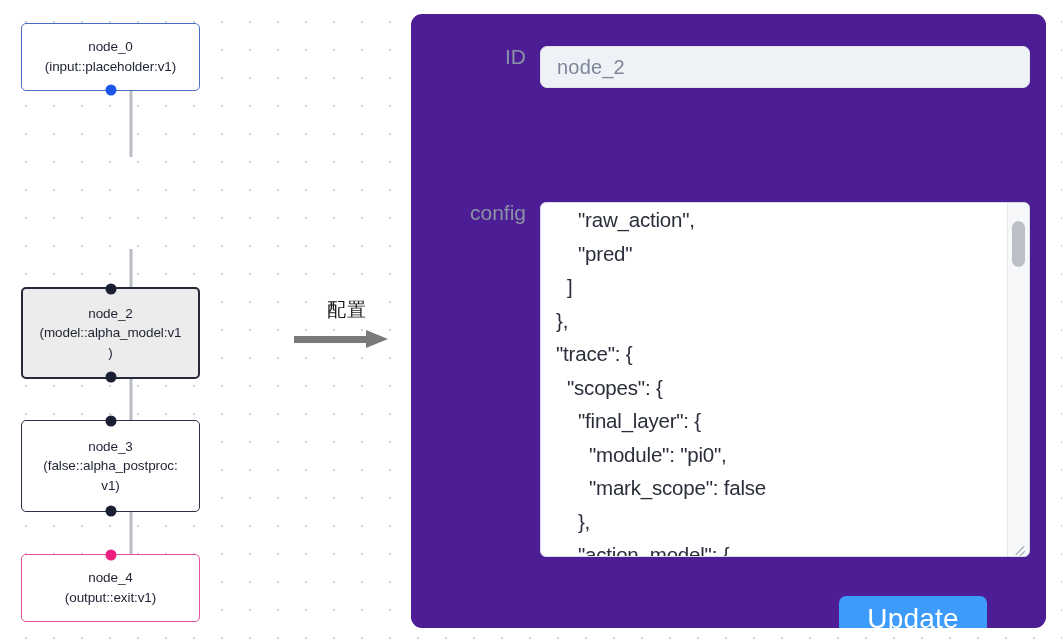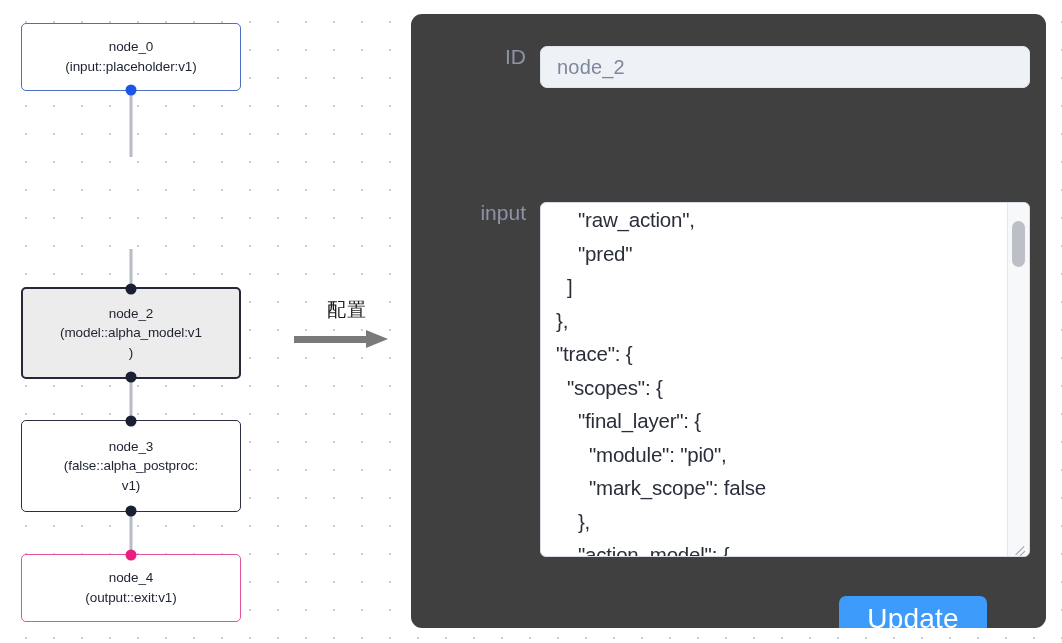--- a/index.html
+++ b/index.html
@@ -44,21 +44,21 @@
     position: absolute;
     width: 3px;
     background: #b8bcc4;
     left: 131px;
     transform: translateX(-50%);
   }
 
   .node {
     position: absolute;
     left: 21px;
-    width: 220px;
+    width: 179px;
     box-sizing: border-box;
     background: #ffffff;
     border: 1.6px solid #2b2f42;
     border-radius: 5px;
     display: flex;
     align-items: center;
     justify-content: center;
     text-align: center;
     color: #1e2233;
     font-size: 13.5px;
@@ -124,21 +124,21 @@
     border-left: 22px solid #7a7a7a;
   }
 
   
   .panel {
     position: absolute;
     left: 411px;
     top: 14px;
     width: 635px;
     height: 614px;
-    background: #404040;
+    background: #4c1d95;
     border-radius: 11px;
     box-sizing: border-box;
     padding: 0;
     overflow: hidden;
   }
 
   .field-row {
     position: absolute;
     display: flex;
     align-items: flex-start;
@@ -302,21 +302,21 @@
 
   <div class="panel">
 
     <div class="field-row row-id">
       <div class="field-label">ID</div>
       <div class="field-input" placeholder="node_2">node_2</div>
     </div>
 
 
     <div class="field-row row-config">
-      <div class="field-label">input</div>
+      <div class="field-label">config</div>
       <div class="config-box">
         <div class="config-text">      "raw_action",
       "pred"
     ]
   },
   "trace": {
     "scopes": {
       "final_layer": {
         "module": "pi0",
         "mark_scope": false

